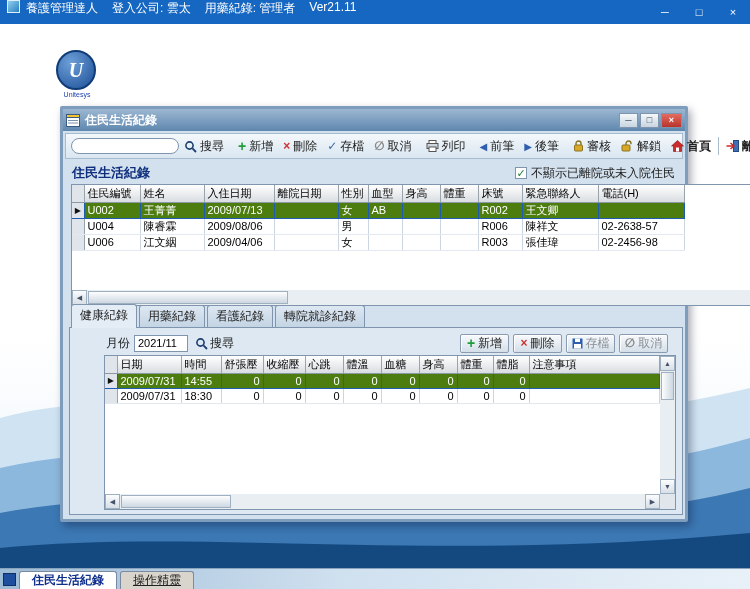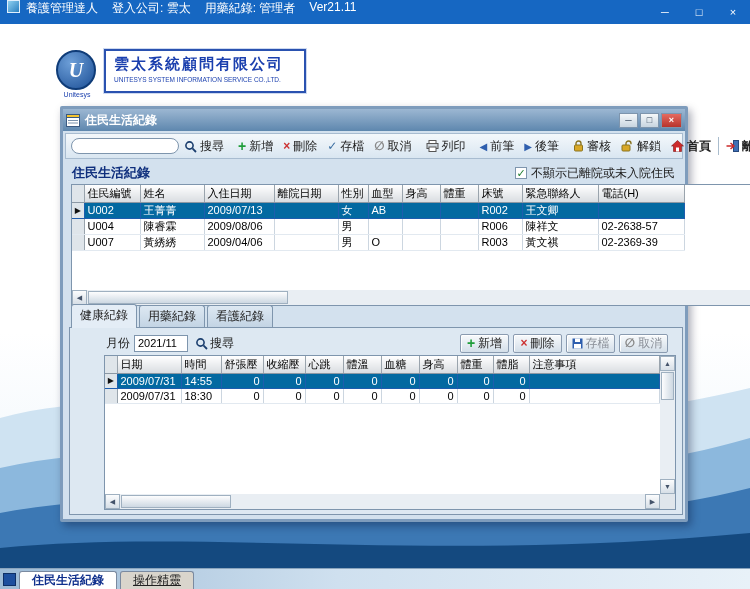--- a/index.html
+++ b/index.html
@@ -71,21 +71,21 @@
   .grid { position:absolute; background:#fff; border:1px solid #7e95ad; }
   .grid1 { top:53px; left:8px; width:726px; height:122px; }
   .grid2 { left:34px; top:27px; width:572px; height:155px; }
   .gview { position:absolute; top:0; left:0; right:15px; bottom:15px; overflow:hidden; }
   table { border-collapse:collapse; table-layout:fixed; background:#fff; }
   .grid1 table { width:612px; } .grid2 table { width:554px; }
   th, td { overflow:hidden; white-space:nowrap; font-size:11px; padding:0 3px; height:15px; font-weight:normal; }
   th { background:linear-gradient(180deg,#ffffff,#d9dde1); border-right:1px solid #9aa4ad; border-bottom:1px solid #8c98a4; text-align:left; height:17px; color:#000; }
   td { border-right:1px solid #ccd6e0; border-bottom:1px solid #e2e9f0; color:#000; background:#fff; }
   td.ind, th.ind { background:#dfe5ea; border-right:1px solid #9aa4ad; padding:0 1px; font-size:8px; color:#222; text-align:center; }
-  tr.selected td { background:#0369a1; color:#fff; border-right:1px solid #1d5cae; border-bottom:1px solid #1d5cae; }
+  tr.selected td { background:#4d7c0f; color:#fff; border-right:1px solid #1d5cae; border-bottom:1px solid #1d5cae; }
   tr.selected td.ind { background:#dfe5ea; color:#111; }
   .grid2 td:nth-child(n+4):nth-child(-n+11) { text-align:right; }
 
   
   .vscroll { position:absolute; top:0; right:0; bottom:15px; width:15px; background:#e9eef3; }
   .hscroll { position:absolute; left:0; right:15px; bottom:0; height:15px; background:#e9eef3; }
   .corner { position:absolute; right:0; bottom:0; width:15px; height:15px; background:#e0e6ec; }
   .sbtn { position:absolute; width:15px; height:15px; display:flex; align-items:center; justify-content:center;
     background:linear-gradient(180deg,#fbfcfd,#d7dfe7); border:1px solid #9fb0c0; }
   .sbtn i { font-style:normal; font-size:7px; color:#44536a; }
@@ -140,24 +140,20 @@
   <div class="desktop">
     <svg class="waves" width="750" height="220" viewBox="0 0 750 220" preserveAspectRatio="none">
       <path d="M0,70 C180,20 420,120 750,40 L750,220 0,220 Z" fill="#cfe3f2"></path>
       <path d="M0,120 C220,70 480,170 750,90 L750,220 0,220 Z" fill="#8cb8dd"></path>
       <path d="M0,165 C240,120 500,205 750,140 L750,220 0,220 Z" fill="#3c78b4"></path>
       <path d="M0,200 C200,180 430,215 750,185 L750,220 0,220 Z" fill="#14497f"></path>
     </svg>
 
     <div class="logo-circle">U</div>
     <div class="logo-brand">Unitesys</div>
-    <div class="logo-box">
-      <div class="logo-zh">雲太系統顧問有限公司</div>
-      <div class="logo-en">UNITESYS SYSTEM INFORMATION SERVICE CO.,LTD.</div>
-    </div>
 
     <div class="mdi">
       <div class="mdi-titlebar">
         <span class="mdi-ic">
           <svg width="14" height="13" viewBox="0 0 14 13">
               <rect x="0.5" y="0.5" width="13" height="12" fill="#fff" stroke="#3a5a82"></rect>
               <rect x="0.5" y="0.5" width="13" height="3" fill="#f4c430" stroke="#3a5a82"></rect>
               <line x1="2" y1="6.5" x2="12" y2="6.5" stroke="#7a92ac"></line>
               <line x1="2" y1="9" x2="12" y2="9" stroke="#7a92ac"></line>
             </svg>
@@ -317,31 +313,31 @@
                     <td>男</td>
                     <td></td>
                     <td></td>
                     <td></td>
                     <td>R006</td>
                     <td>陳祥文</td>
                     <td>02-2638-57</td>
                   </tr>
                   <tr>
                     <td class="ind"></td>
-                    <td>U007</td>
-                    <td>黃綉綉</td>
+                    <td>U006</td>
+                    <td>江文絪</td>
                     <td>2009/04/06</td>
                     <td></td>
-                    <td>男</td>
-                    <td>O</td>
+                    <td>女</td>
+                    <td></td>
                     <td></td>
                     <td></td>
                     <td>R003</td>
-                    <td>黃文祺</td>
-                    <td>02-2369-39</td>
+                    <td>張佳瑋</td>
+                    <td>02-2456-98</td>
                   </tr>
                 </tbody>
             </table>
           </div>
           <div class="vscroll">
             <span class="sbtn sb-a">
                 <i>▲</i>
               </span>
             <span class="vthumb"></span>
             <span class="sbtn sb-b">
@@ -357,20 +353,21 @@
                 <i>▶</i>
               </span>
           </div>
           <div class="corner"></div>
         </div>
 
         <div class="tabs">
           <span class="tab active">健康紀錄</span>
           <span class="tab">用藥紀錄</span>
           <span class="tab">看護紀錄</span>
+          <span class="tab">轉院就診紀錄</span>
         </div>
 
         <div class="panel">
           <div class="frow">
             <span>月份</span>
             <input class="finput" value="2021/11" style="">
             <span class="fsearch">
               <svg width="13" height="13" viewBox="0 0 13 13">
                   <circle cx="5.5" cy="5.5" r="3.6" fill="none" stroke="#1b3e6e" stroke-width="1.6"></circle>
                   <line x1="8.4" y1="8.4" x2="12" y2="12" stroke="#1b3e6e" stroke-width="1.8"></line>

